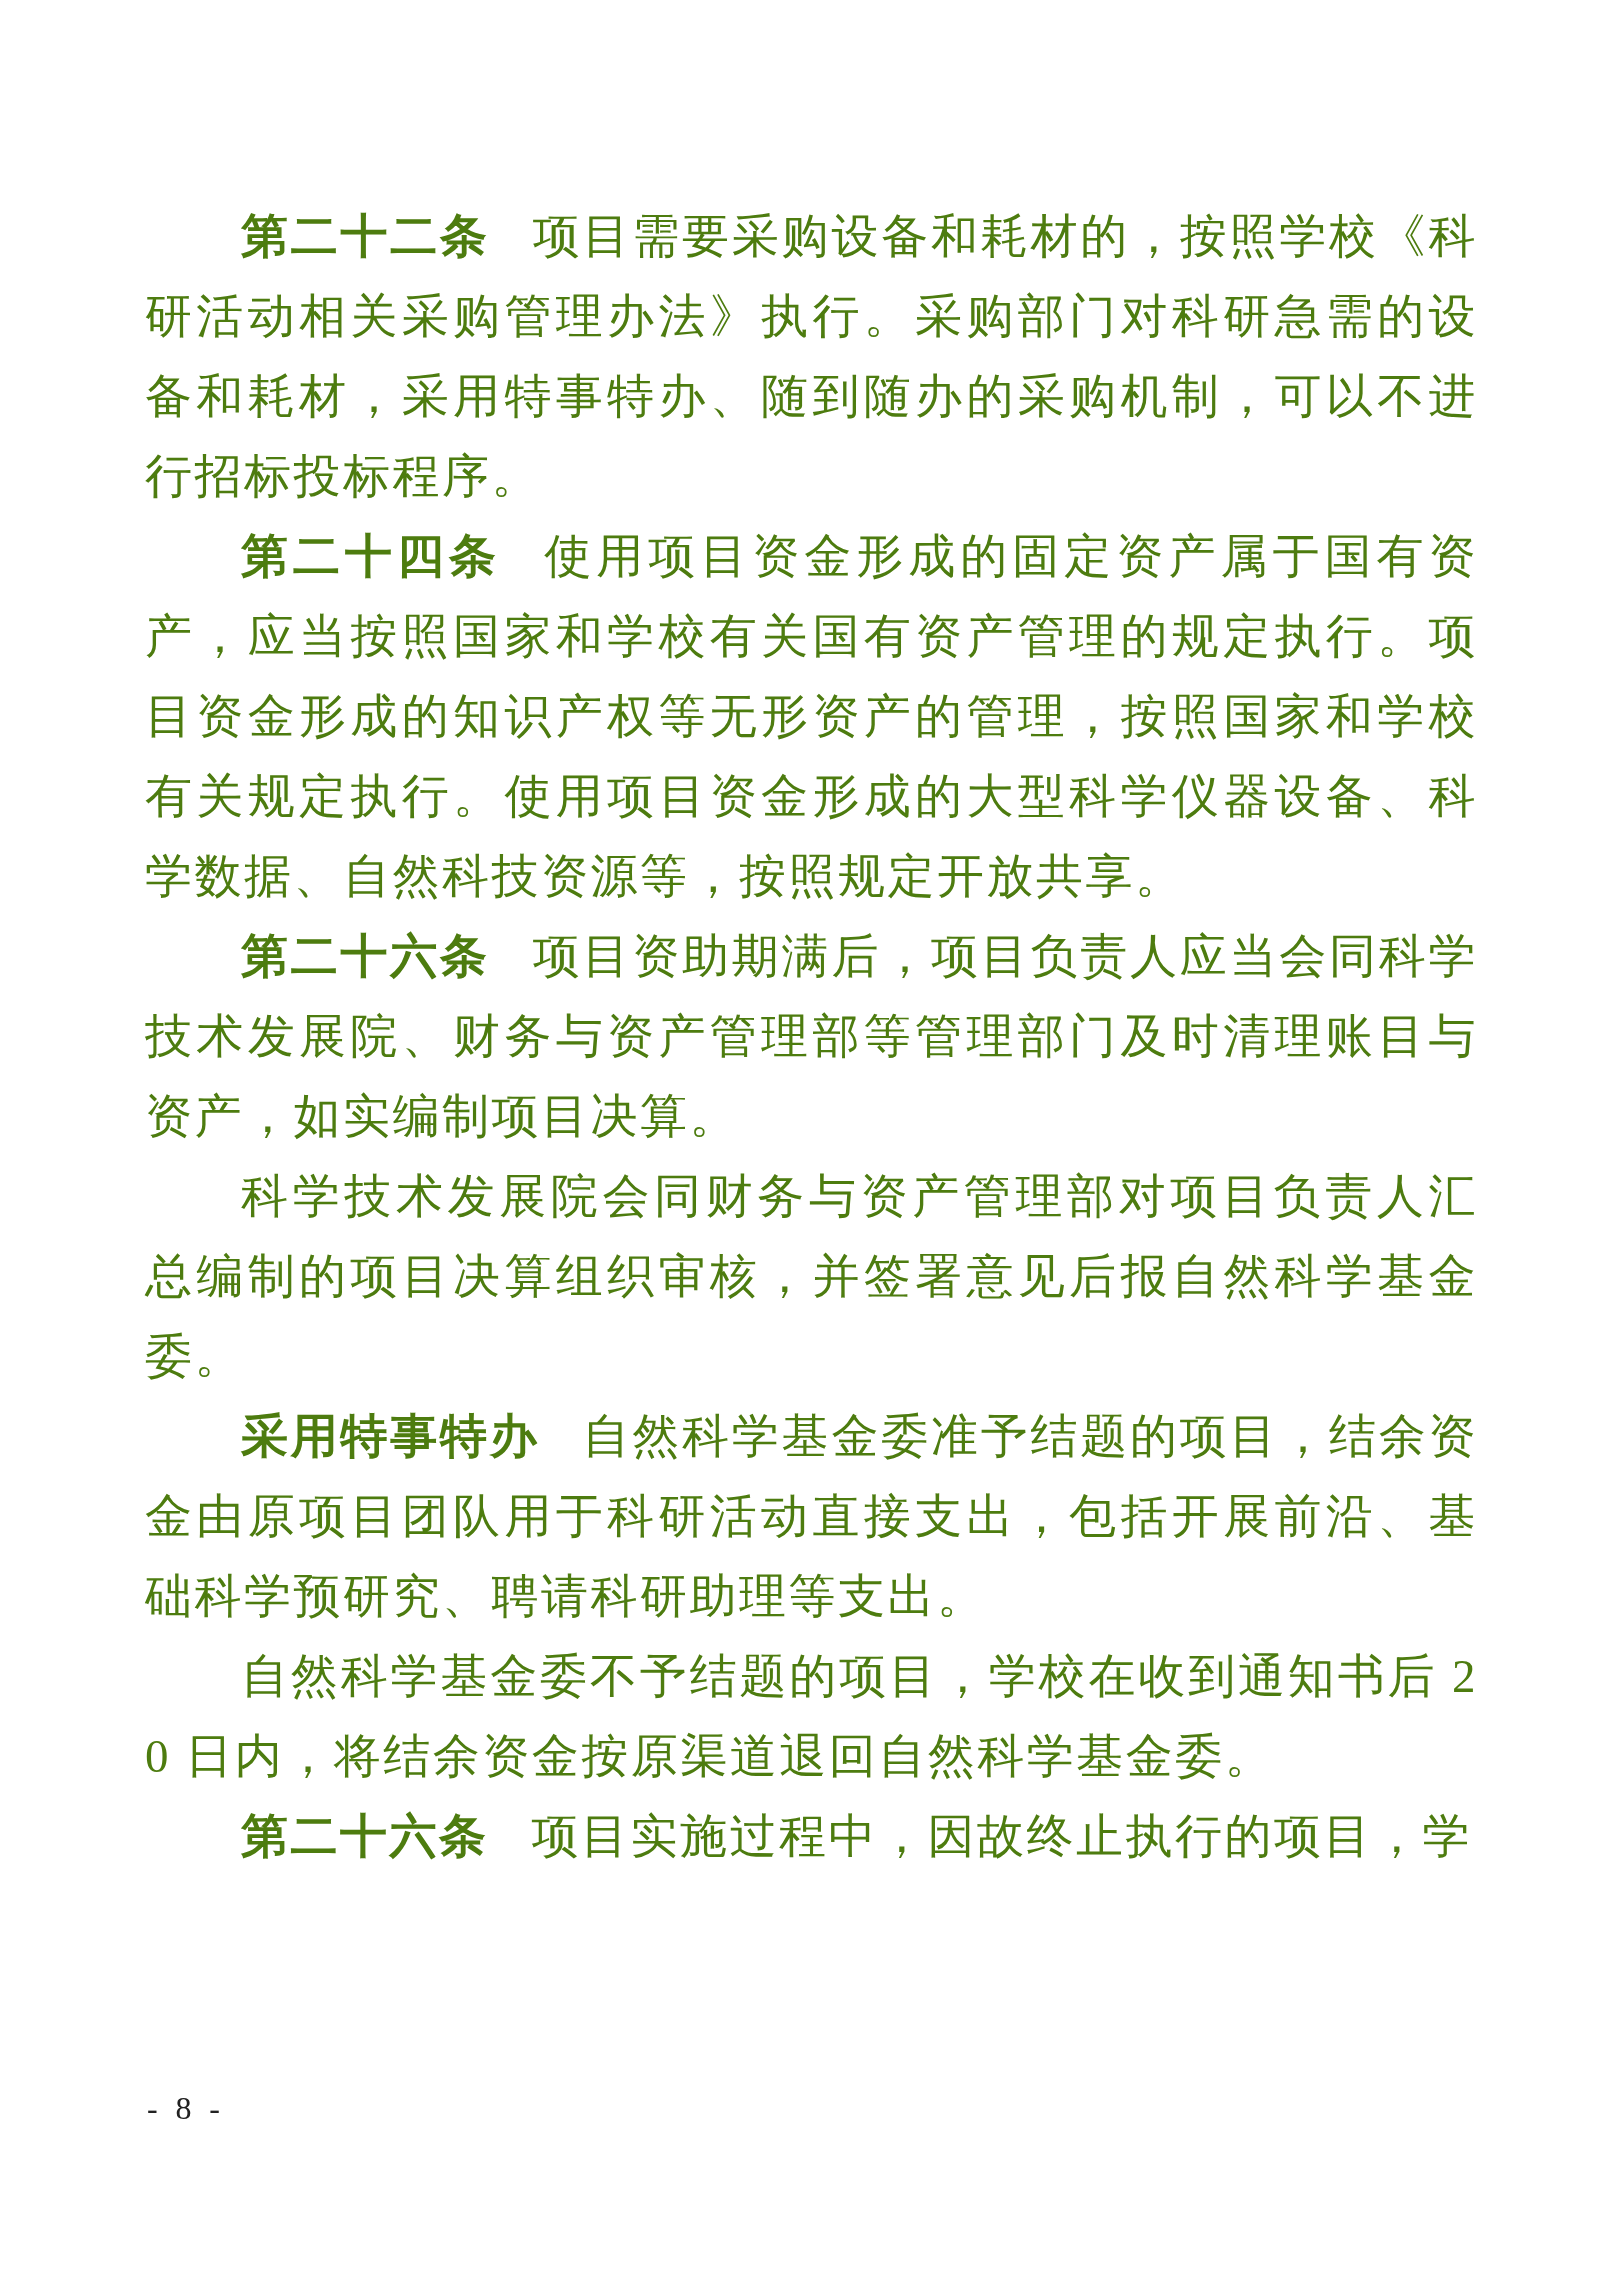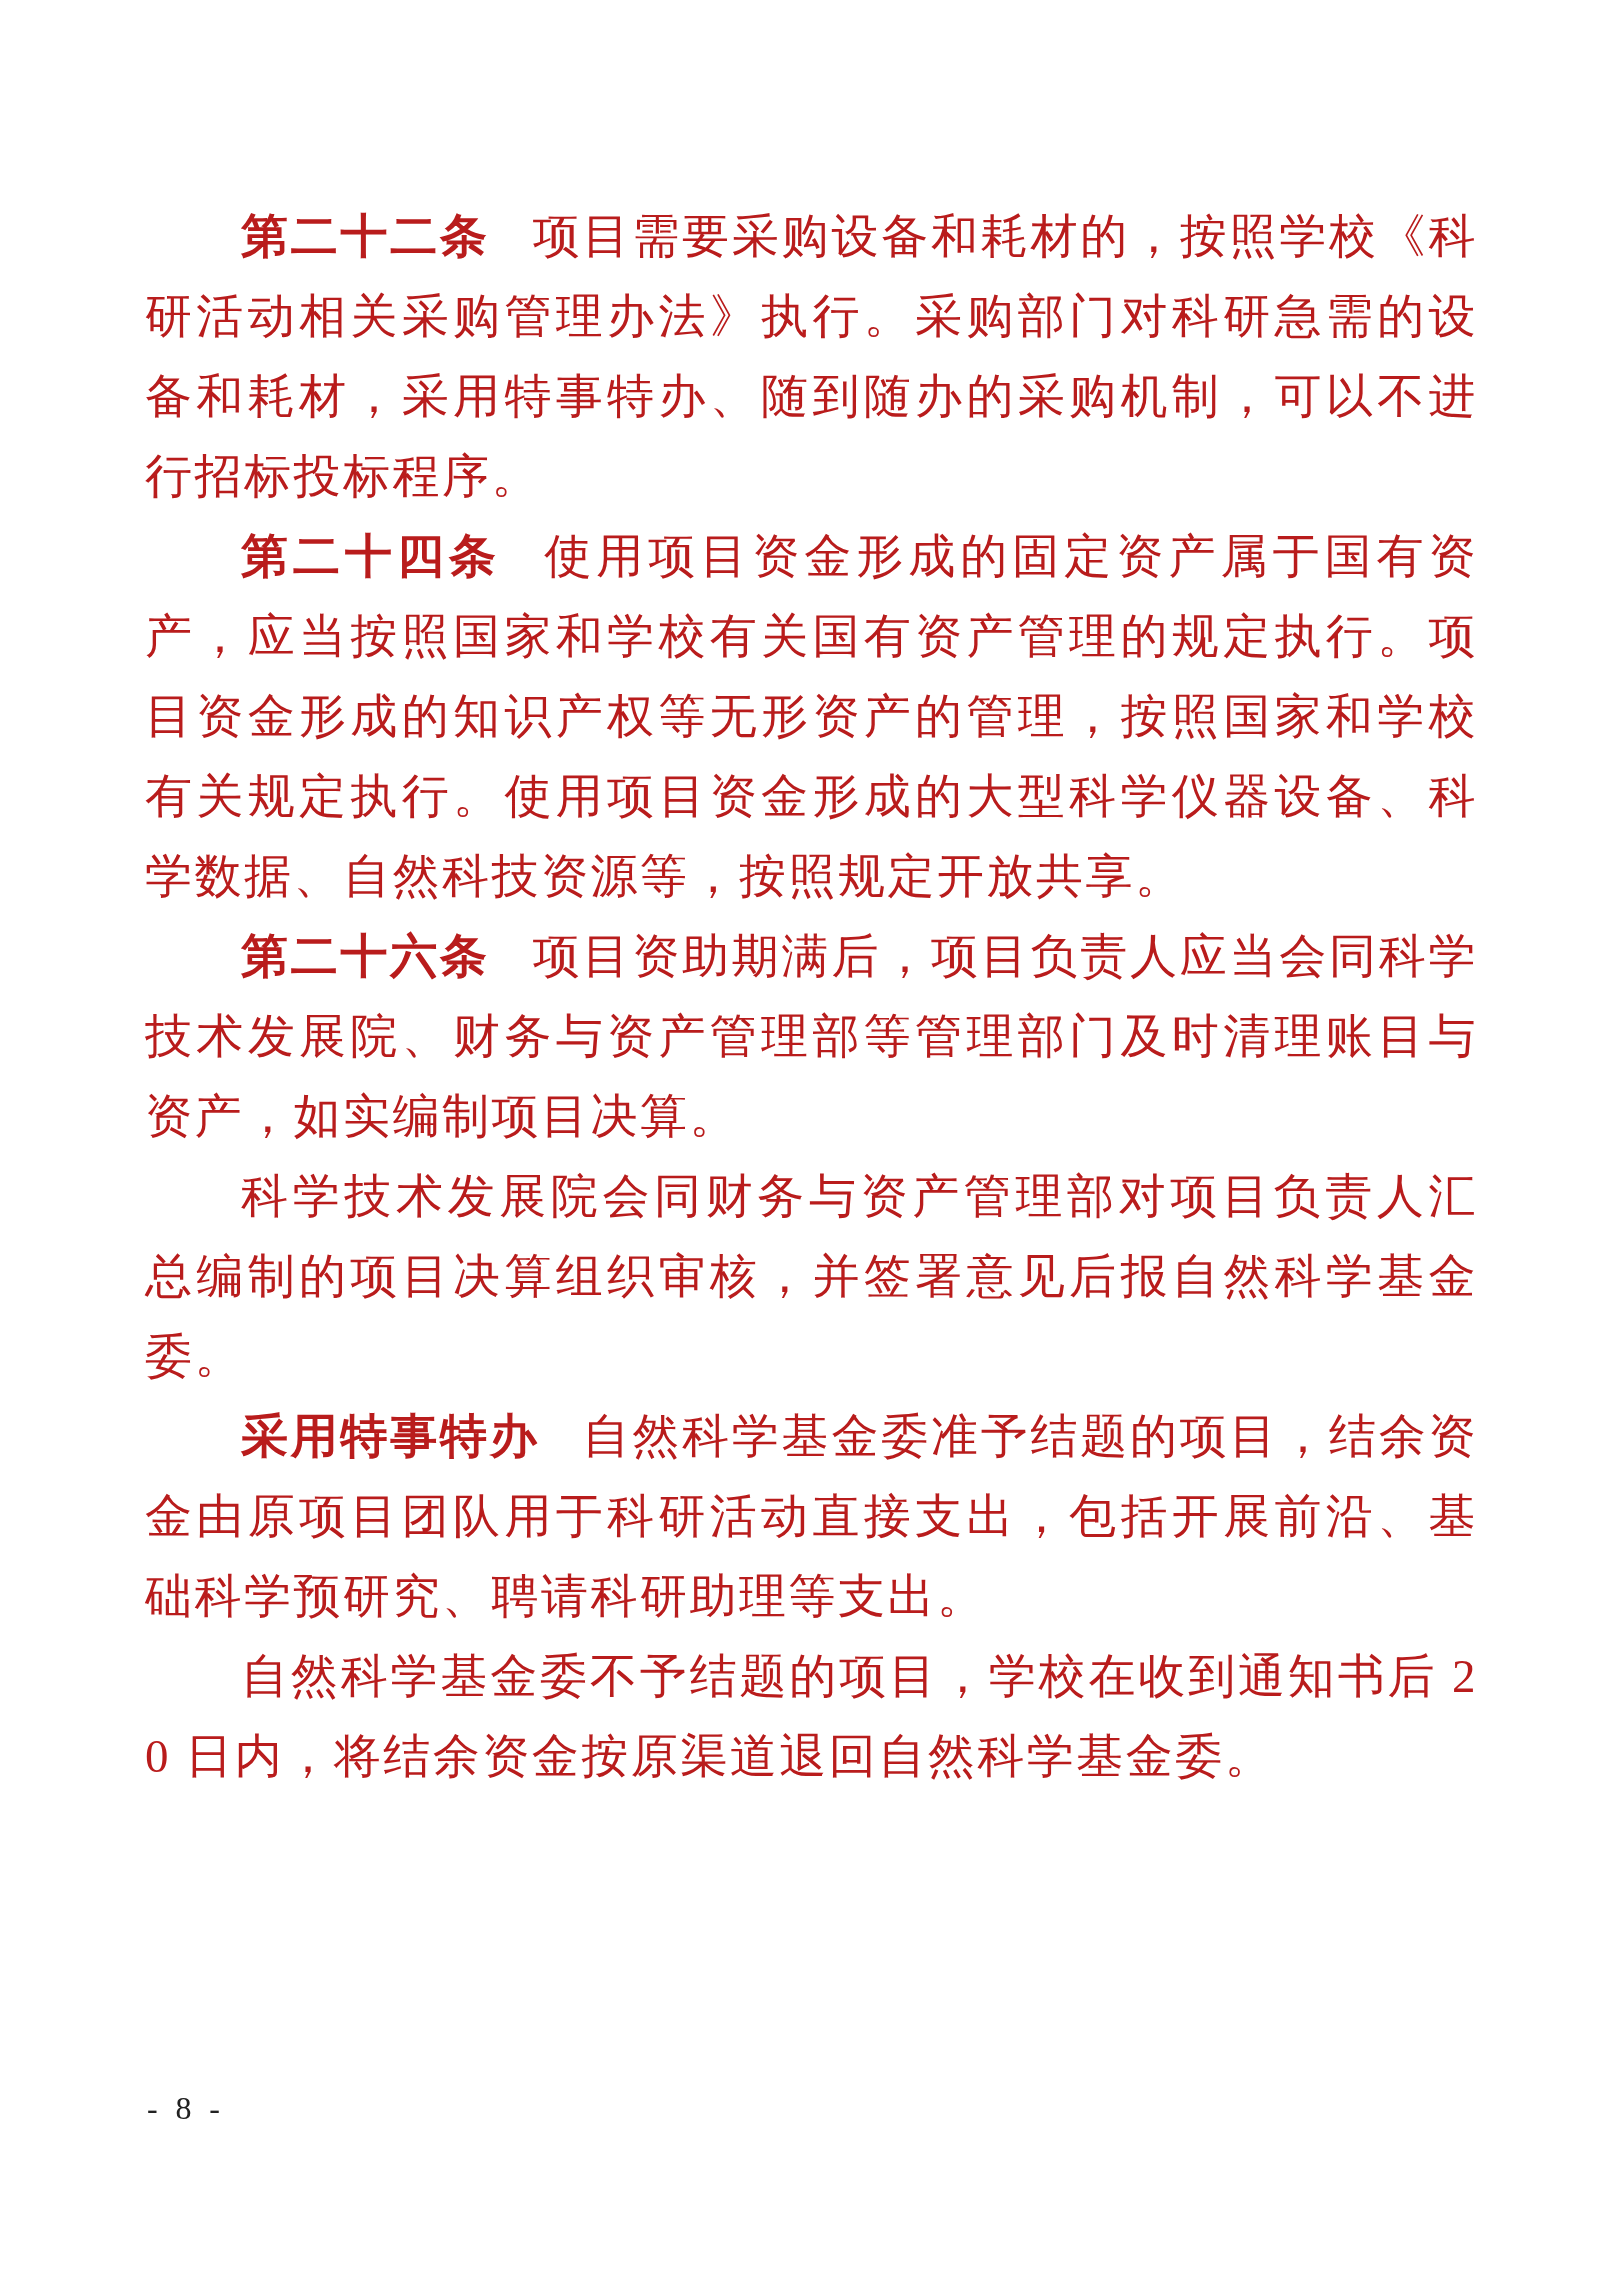--- a/index.html
+++ b/index.html
@@ -20,21 +20,21 @@
     left: 145px;
     top: 196px;
     width: 1333px;
   }
   .para {
     margin: 0;
     padding: 0;
     font-size: 47px;
     line-height: 80px;
     letter-spacing: 2.5px;
-    color: #b91c1c;
+    color: #4d7c0f;
     text-align: justify;
     text-justify: inter-character;
     text-indent: 96px;
     word-break: break-all;
   }
   .art {
     font-weight: bold;
     margin-right: 43px;
   }
   .art:empty {
@@ -61,18 +61,19 @@
 
     <p class="para"><span class="art">第二十六条</span><span>项目资助期满后，项目负责人应当会同科学技术发展院、财务与资产管理部等管理部门及时清理账目与资产，如实编制项目决算。</span></p>
 
 
     <p class="para"><span class="art"></span><span>科学技术发展院会同财务与资产管理部对项目负责人汇总编制的项目决算组织审核，并签署意见后报自然科学基金委。</span></p>
 
     <p class="para"><span class="art">采用特事特办</span><span>自然科学基金委准予结题的项目，结余资金由原项目团队用于科研活动直接支出，包括开展前沿、基础科学预研究、聘请科研助理等支出。</span></p>
 
     <p class="para"><span class="art"></span><span>自然科学基金委不予结题的项目，学校在收到通知书后 20 日内，将结余资金按原渠道退回自然科学基金委。</span></p>
 
+    <p class="para"><span class="art">第二十六条</span><span>项目实施过程中，因故终止执行的项目，学</span></p>
 
   </div>
 
   <div class="page-footer">- 8 -</div>
 </div>
 
 
 </body></html>

